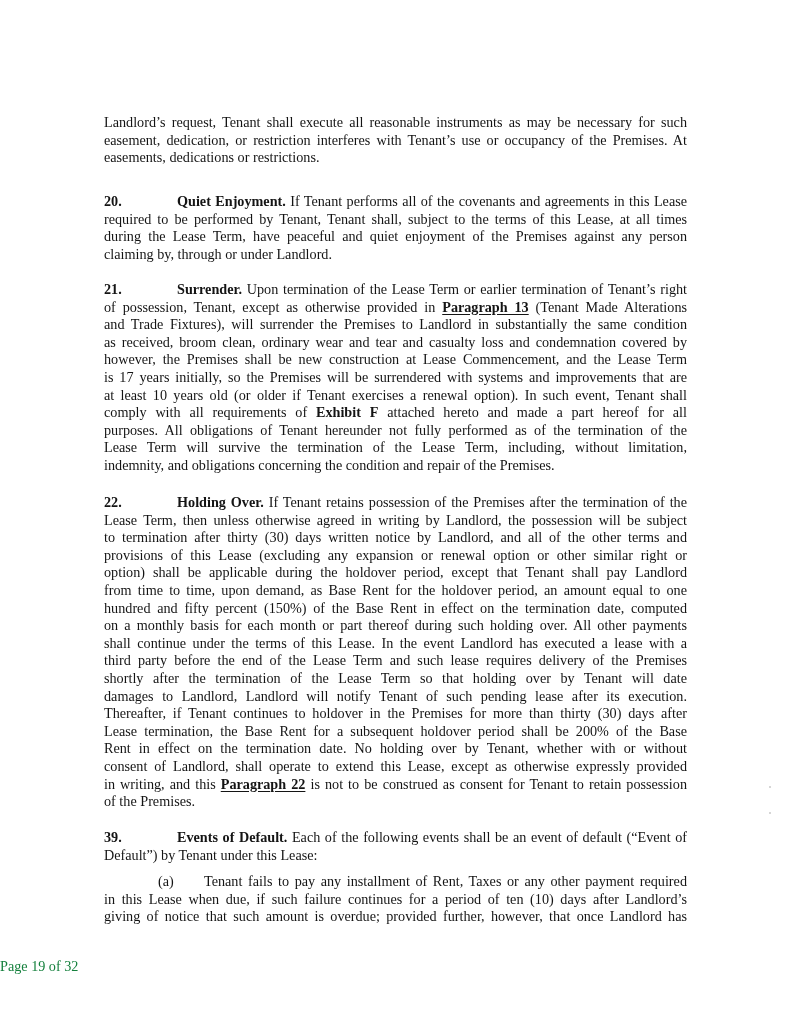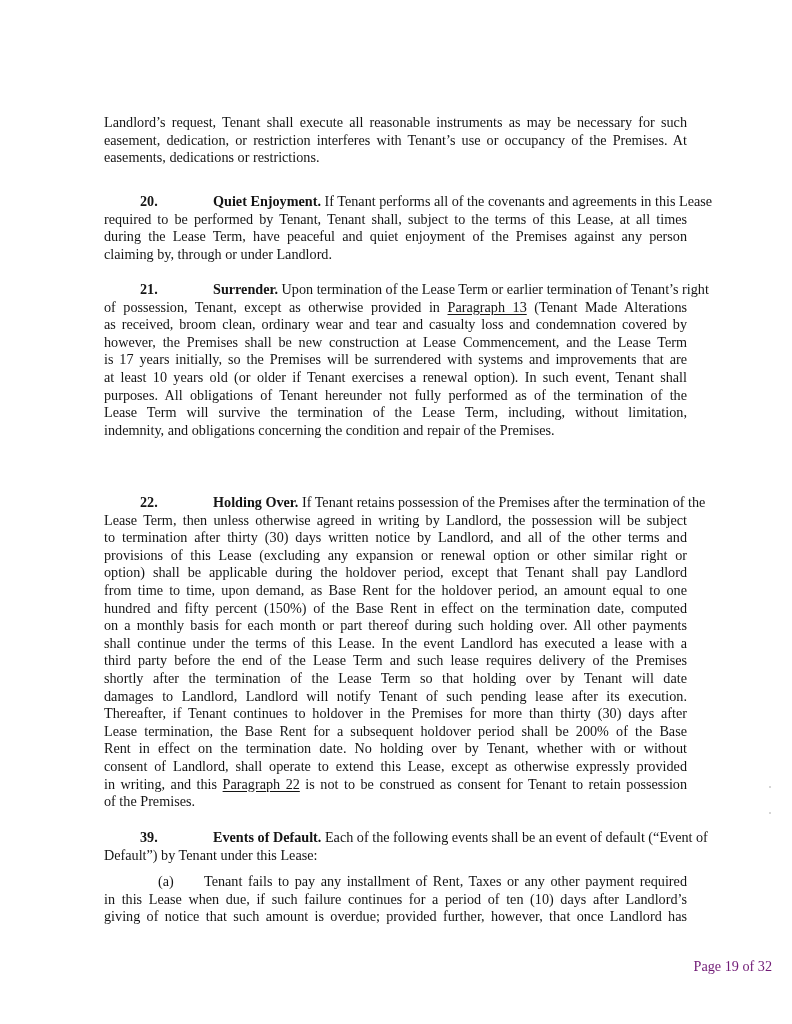--- a/index.html
+++ b/index.html
@@ -7,30 +7,30 @@
   .page {
     position: absolute; left: 0; top: 0; width: 792px; height: 1024px; background: #fff;
     font-family: "Liberation Serif", serif; color: #141414; font-size: 14.2px;
   }
   .para { position: absolute; left: 104px; width: 583px; }
   .line {
     display: block; height: 17.6px; line-height: 17.6px; white-space: nowrap;
     text-align: justify; text-align-last: justify;
   }
   .line.last { text-align-last: left; }
-  .num { font-weight: bold; display: inline-block; width: 40px; margin-left: 36px; }
+  .num { font-weight: bold; display: inline-block; width: 40px; }
   .heading { font-weight: bold; margin-left: 33px; }
-  .u { text-decoration: underline; text-underline-offset: 2px; }
+  .u { text-decoration: underline; text-underline-offset: 2px; font-weight: bold; }
   .b { font-weight: bold; }
   .i { }
   .indent-a { display: inline-block; width: 54px; }
   .lbl-a { display: inline-block; width: 46px; }
   .footer {
-    position: absolute; left: 0; width: 772px; top: 958px; text-align: right;
-    font-family: "Liberation Serif", serif; font-size: 14.2px; color: #701a75;
+    position: absolute; left: 0; width: 772px; top: 958px; text-align: left;
+    font-family: "Liberation Serif", serif; font-size: 14.2px; color: #15803d;
   }
   .specks { position: absolute; left: 769px; top: 778px; width: 4px; height: 40px; }
   .speck { position: absolute; width: 2px; height: 2px; background: #c8c8c8; border-radius: 1px; }
 </style>
 </head>
 <body>
 
 <div class="page">
 
   <div class="para" style="top:114px;">
@@ -42,24 +42,26 @@
   <div class="para" style="top:193px;">
     <span class="line"><span class="num">20.</span><span class="heading">Quiet Enjoyment.</span> <span>If Tenant performs all of the covenants and agreements in this Lease</span></span>
     <span class="line">required to be performed by Tenant, Tenant shall, subject to the terms of this Lease, at all times</span>
     <span class="line">during the Lease Term, have peaceful and quiet enjoyment of the Premises against any person</span>
     <span class="line last">claiming by, through or under Landlord.</span>
   </div>
 
   <div class="para" style="top:281px;">
     <span class="line"><span class="num">21.</span><span class="heading">Surrender.</span> <span>Upon termination of the Lease Term or earlier termination of Tenant’s right</span></span>
     <span class="line"><span>of possession, Tenant, except as otherwise provided in</span> <span class="u">Paragraph 13</span> <span>(Tenant Made Alterations</span></span>
+    <span class="line">and Trade Fixtures), will surrender the Premises to Landlord in substantially the same condition</span>
     <span class="line">as received, broom clean, ordinary wear and tear and casualty loss and condemnation covered by</span>
     <span class="line">however, the Premises shall be new construction at Lease Commencement, and the Lease Term</span>
     <span class="line">is 17 years initially, so the Premises will be surrendered with systems and improvements that are</span>
     <span class="line">at least 10 years old (or older if Tenant exercises a renewal option). In such event, Tenant shall</span>
+    <span class="line"><span>comply with all requirements of</span> <span class="b">Exhibit F</span> <span>attached hereto and made a part hereof for all</span></span>
     <span class="line">purposes. All obligations of Tenant hereunder not fully performed as of the termination of the</span>
     <span class="line">Lease Term will survive the termination of the Lease Term, including, without limitation,</span>
     <span class="line last">indemnity, and obligations concerning the condition and repair of the Premises.</span>
   </div>
 
   <div class="para" style="top:494px;">
     <span class="line"><span class="num">22.</span><span class="heading">Holding Over.</span> <span>If Tenant retains possession of the Premises after the termination of the</span></span>
     <span class="line">Lease Term, then unless otherwise agreed in writing by Landlord, the possession will be subject</span>
     <span class="line">to termination after thirty (30) days written notice by Landlord, and all of the other terms and</span>
     <span class="line">provisions of this Lease (excluding any expansion or renewal option or other similar right or</span>

